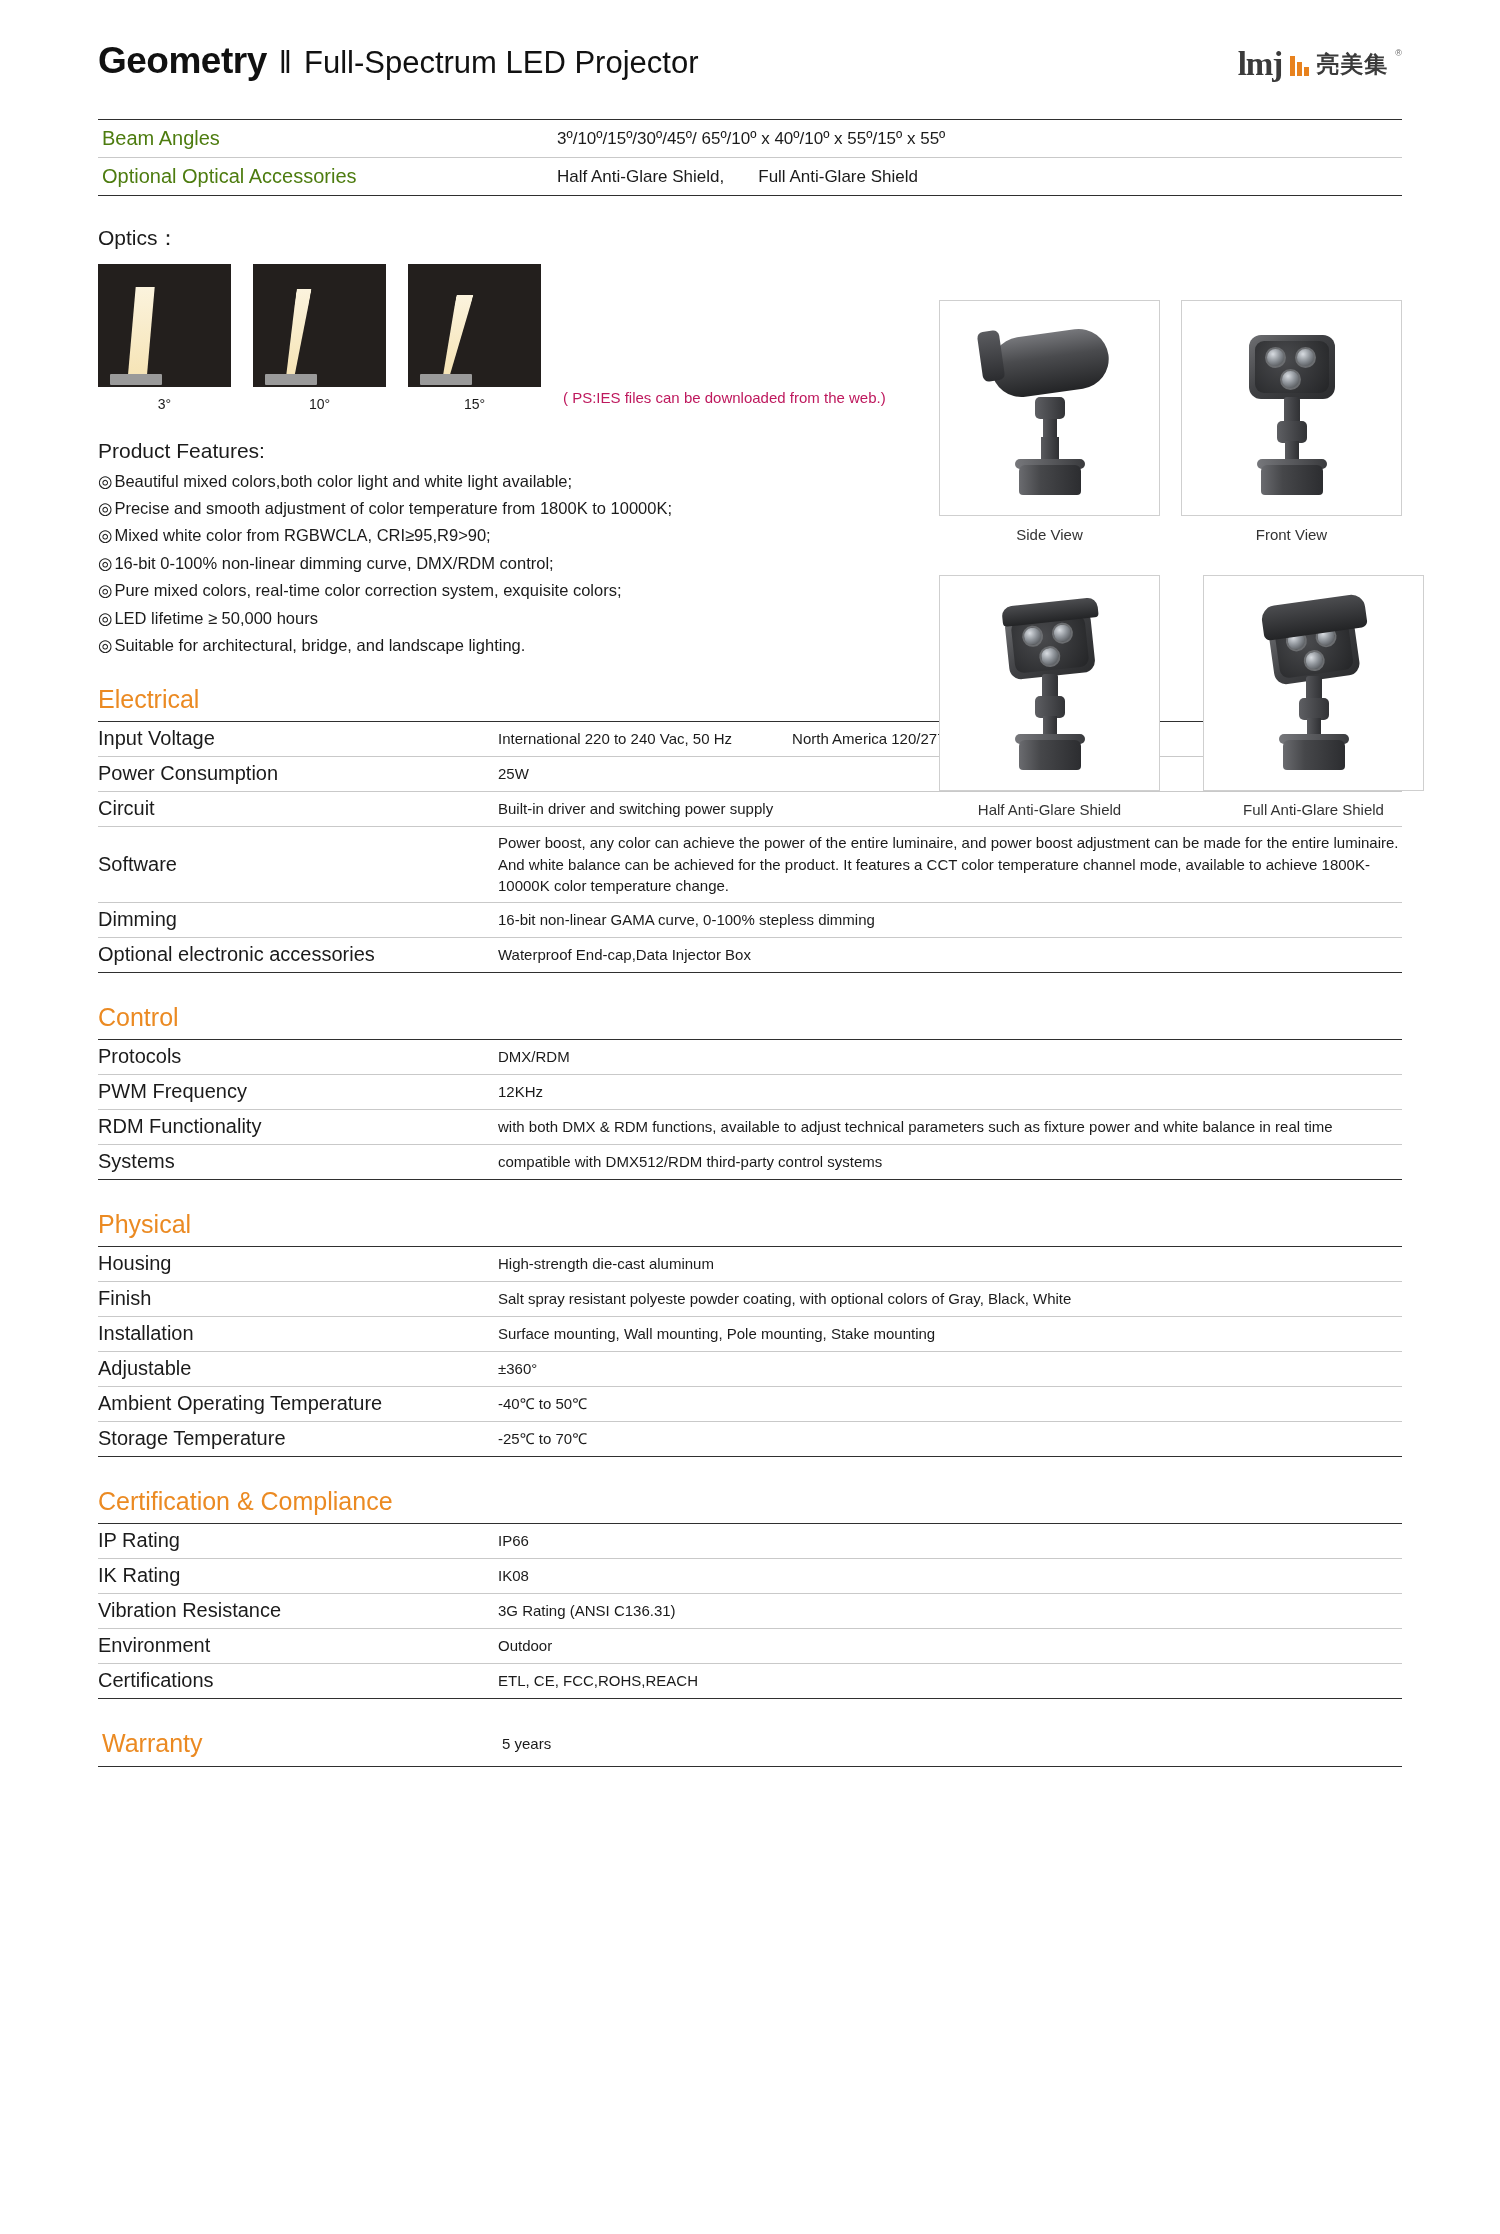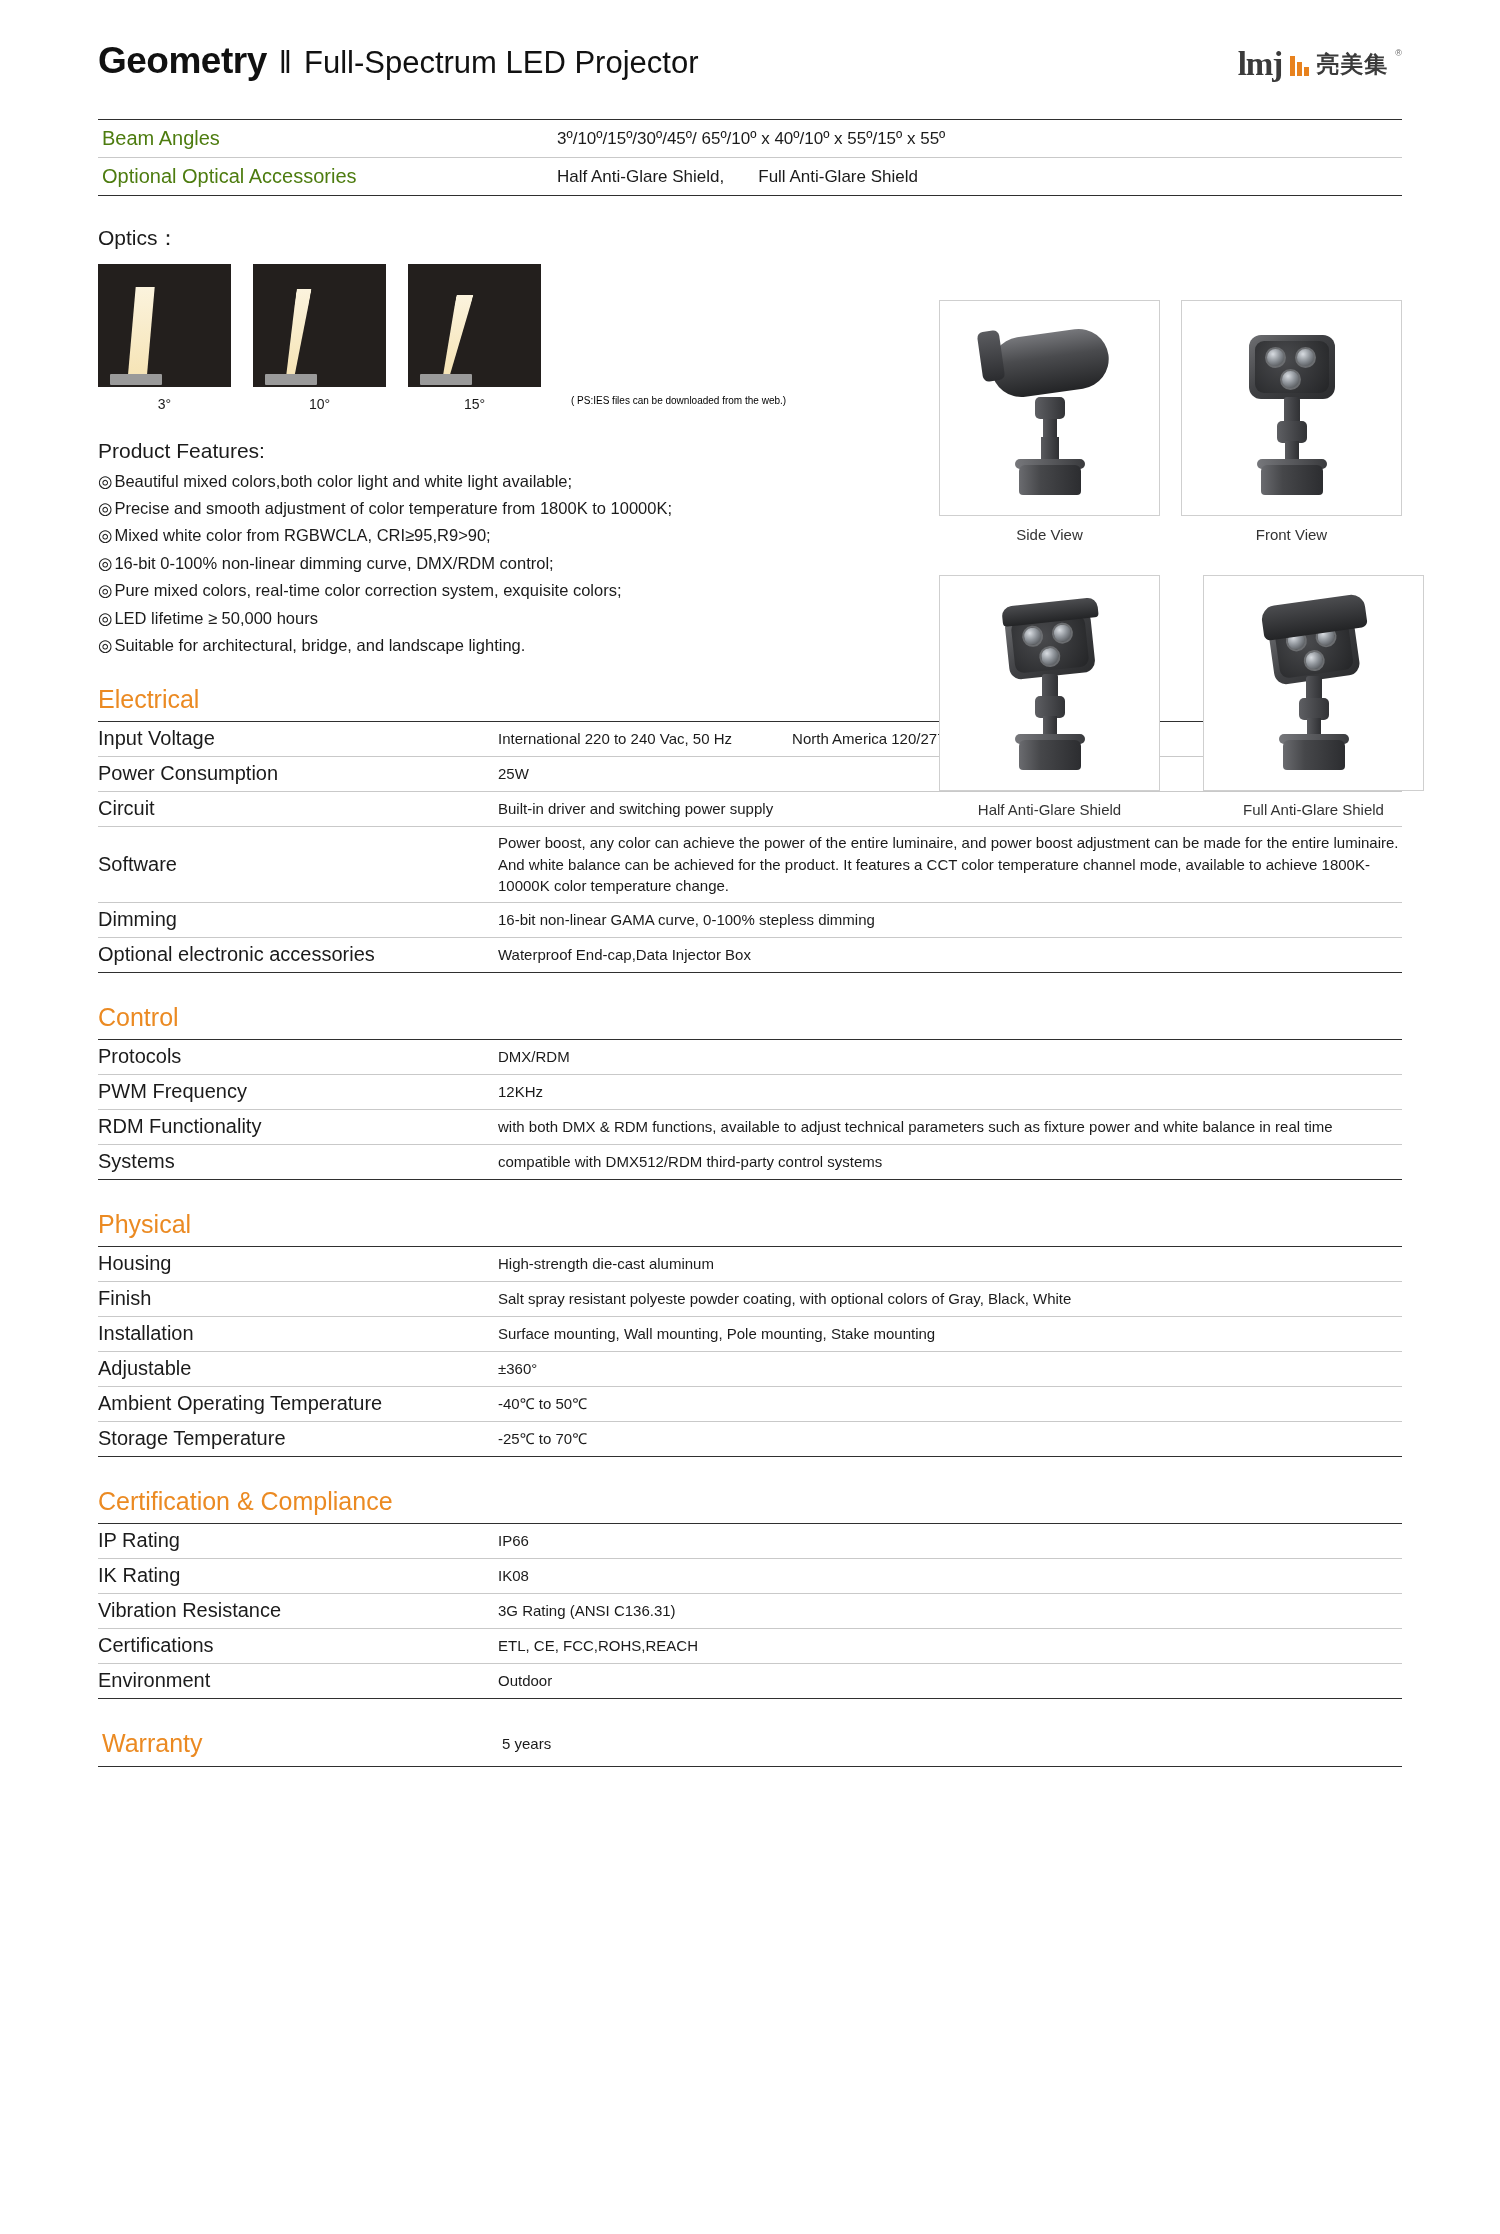--- a/index.html
+++ b/index.html
@@ -150,24 +150,23 @@
   .beam-3 { width: 19px; height: 88px; transform: skewX(-5deg); }
   .beam-10 { width: 15px; height: 86px; transform: skewX(-9deg); clip-path: polygon(22% 100%, 78% 100%, 100% 0, 0 0); }
   .beam-15 { width: 17px; height: 80px; transform: skewX(-13deg); clip-path: polygon(30% 100%, 70% 100%, 100% 0, 0 0); }
   .optic-label {
     text-align: center;
     font-size: 14px;
     margin-top: 9px;
     color: #1b1b1b;
   }
   .ies-note {
-    font-size: 10px;
-    color: #000000;
+    font-size: 15px;
+    color: #be185d;
     padding-bottom: 6px;
-    margin-left: 8px;
   }
 
   
   .features-head {
     margin-top: 27px;
     font-size: 21px;
     color: #1b1b1b;
   }
   .feature-line {
     font-size: 16.5px;
@@ -544,26 +543,26 @@
       </tr>
       <tr>
         <td class="k">IK Rating</td>
         <td class="v">IK08</td>
       </tr>
       <tr>
         <td class="k">Vibration Resistance</td>
         <td class="v">3G Rating (ANSI C136.31)</td>
       </tr>
       <tr>
+        <td class="k">Environment</td>
+        <td class="v">Outdoor</td>
+      </tr>
+      <tr>
         <td class="k">Certifications</td>
         <td class="v">ETL, CE, FCC,ROHS,REACH</td>
-      </tr>
-      <tr>
-        <td class="k">Environment</td>
-        <td class="v">Outdoor</td>
       </tr>
     </tbody>
       </table>
   </div>
 
   <div class="warranty-wrap">
     <div class="warranty-row">
       <div class="warranty-title">Warranty</div>
       <div class="warranty-val">5 years</div>
     </div>

